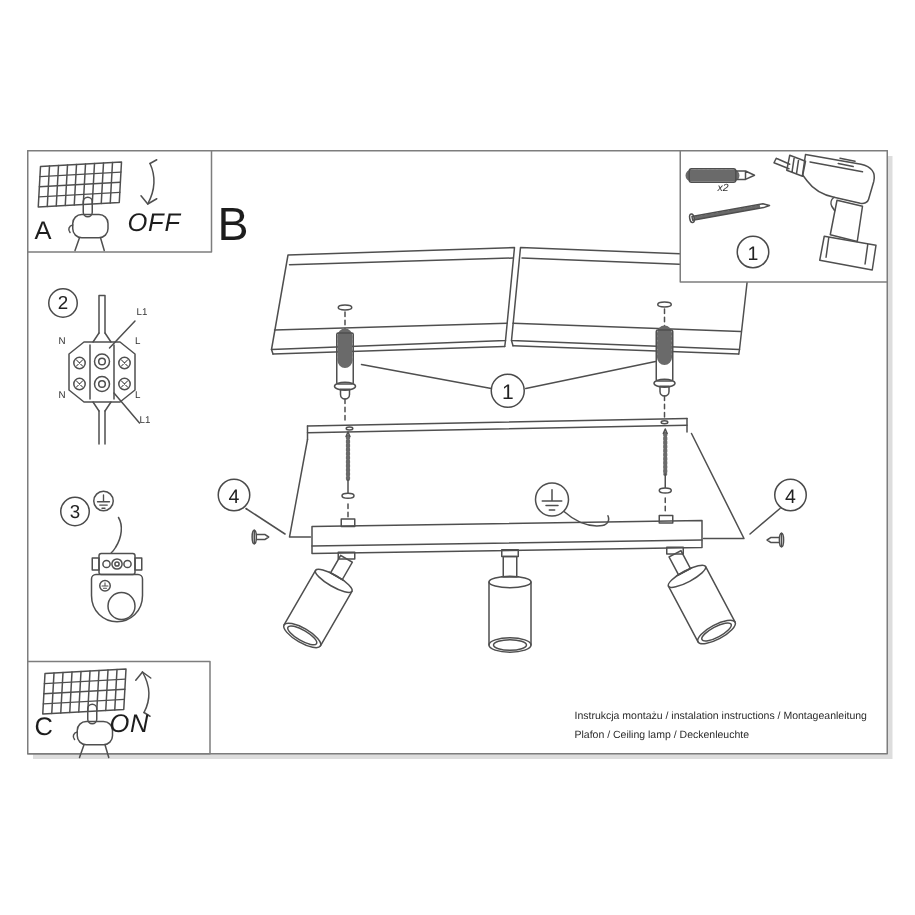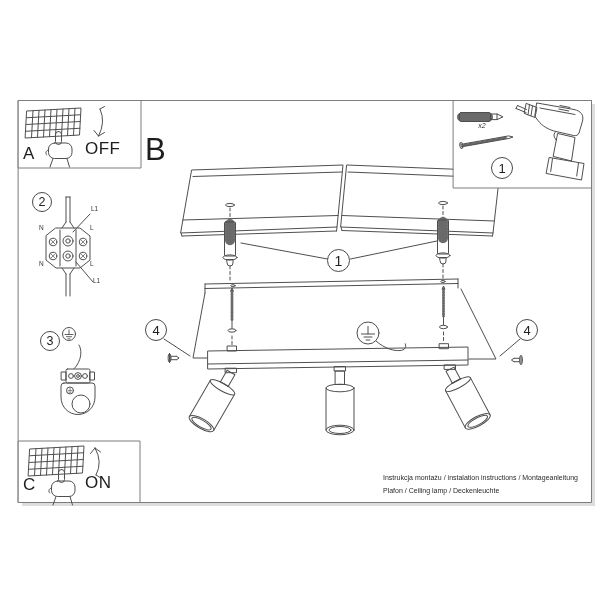--- a/index.html
+++ b/index.html
@@ -1,21 +1,21 @@
 <!DOCTYPE html>
 <html><head>
 <meta charset="utf-8">
 <style>
   html,body{margin:0;padding:0;background:#fff;}
   .page{position:relative;width:610px;height:610px;background:#ffffff;
         font-family:"Liberation Sans", sans-serif;color:#1d1d1d;overflow:hidden;}
   .page svg{position:absolute;left:0;top:0;}
   .txt{position:absolute;white-space:nowrap;line-height:1;}
   .sec-letter{font-size:17px;}
-  .state-word{font-size:17px;letter-spacing:.5px;}
+  .state-word{font-size:17px;letter-spacing:.5px;font-style:italic;}
   .big-b{font-size:31px;font-weight:400;}
   .tiny{font-size:6.5px;color:#333;}
   .x2{font-size:7px;font-style:italic;color:#333;}
   .callout{position:absolute;border:1.2px solid #4a4a4a;border-radius:50%;
            display:flex;align-items:center;justify-content:center;background:#fff;
            color:#222;box-sizing:border-box;}
   .c20{width:20px;height:20px;font-size:12.5px;}
   .c22{width:22px;height:22px;font-size:13px;}
   .c23{width:23px;height:23px;font-size:14px;}
   .footer{position:absolute;left:383px;top:471px;font-size:7px;line-height:13px;color:#2a2a2a;}
@@ -246,21 +246,21 @@
     <path d="M520,339 L500,356"></path>
     <path d="M461,289 L496,359 L469,359"></path>
   </g>
 
 </svg>
 
 <div class="txt sec-letter" style="left:23px;top:145px">A</div>
 <div class="txt state-word" style="left:85px;top:140px">OFF</div>
 <div class="txt big-b" style="left:145px;top:134px">B</div>
 <div class="txt sec-letter" style="left:23px;top:476px">C</div>
-<div class="txt state-word" style="left:85px;top:474px">ON</div>
+<div class="txt state-word" style="left:73px;top:474px">ON</div>
 
 <div class="callout c20" style="left:32px;top:192px">2</div>
 <div class="callout c20" style="left:40px;top:331px">3</div>
 <div class="callout c22" style="left:491px;top:157px">1</div>
 <div class="callout c23" style="left:327px;top:249px">1</div>
 <div class="callout c22" style="left:145px;top:319px">4</div>
 <div class="callout c22" style="left:516px;top:319px">4</div>
 
 <div class="txt x2" style="left:474px;top:122px;width:16px;text-align:center">x2</div>
 

